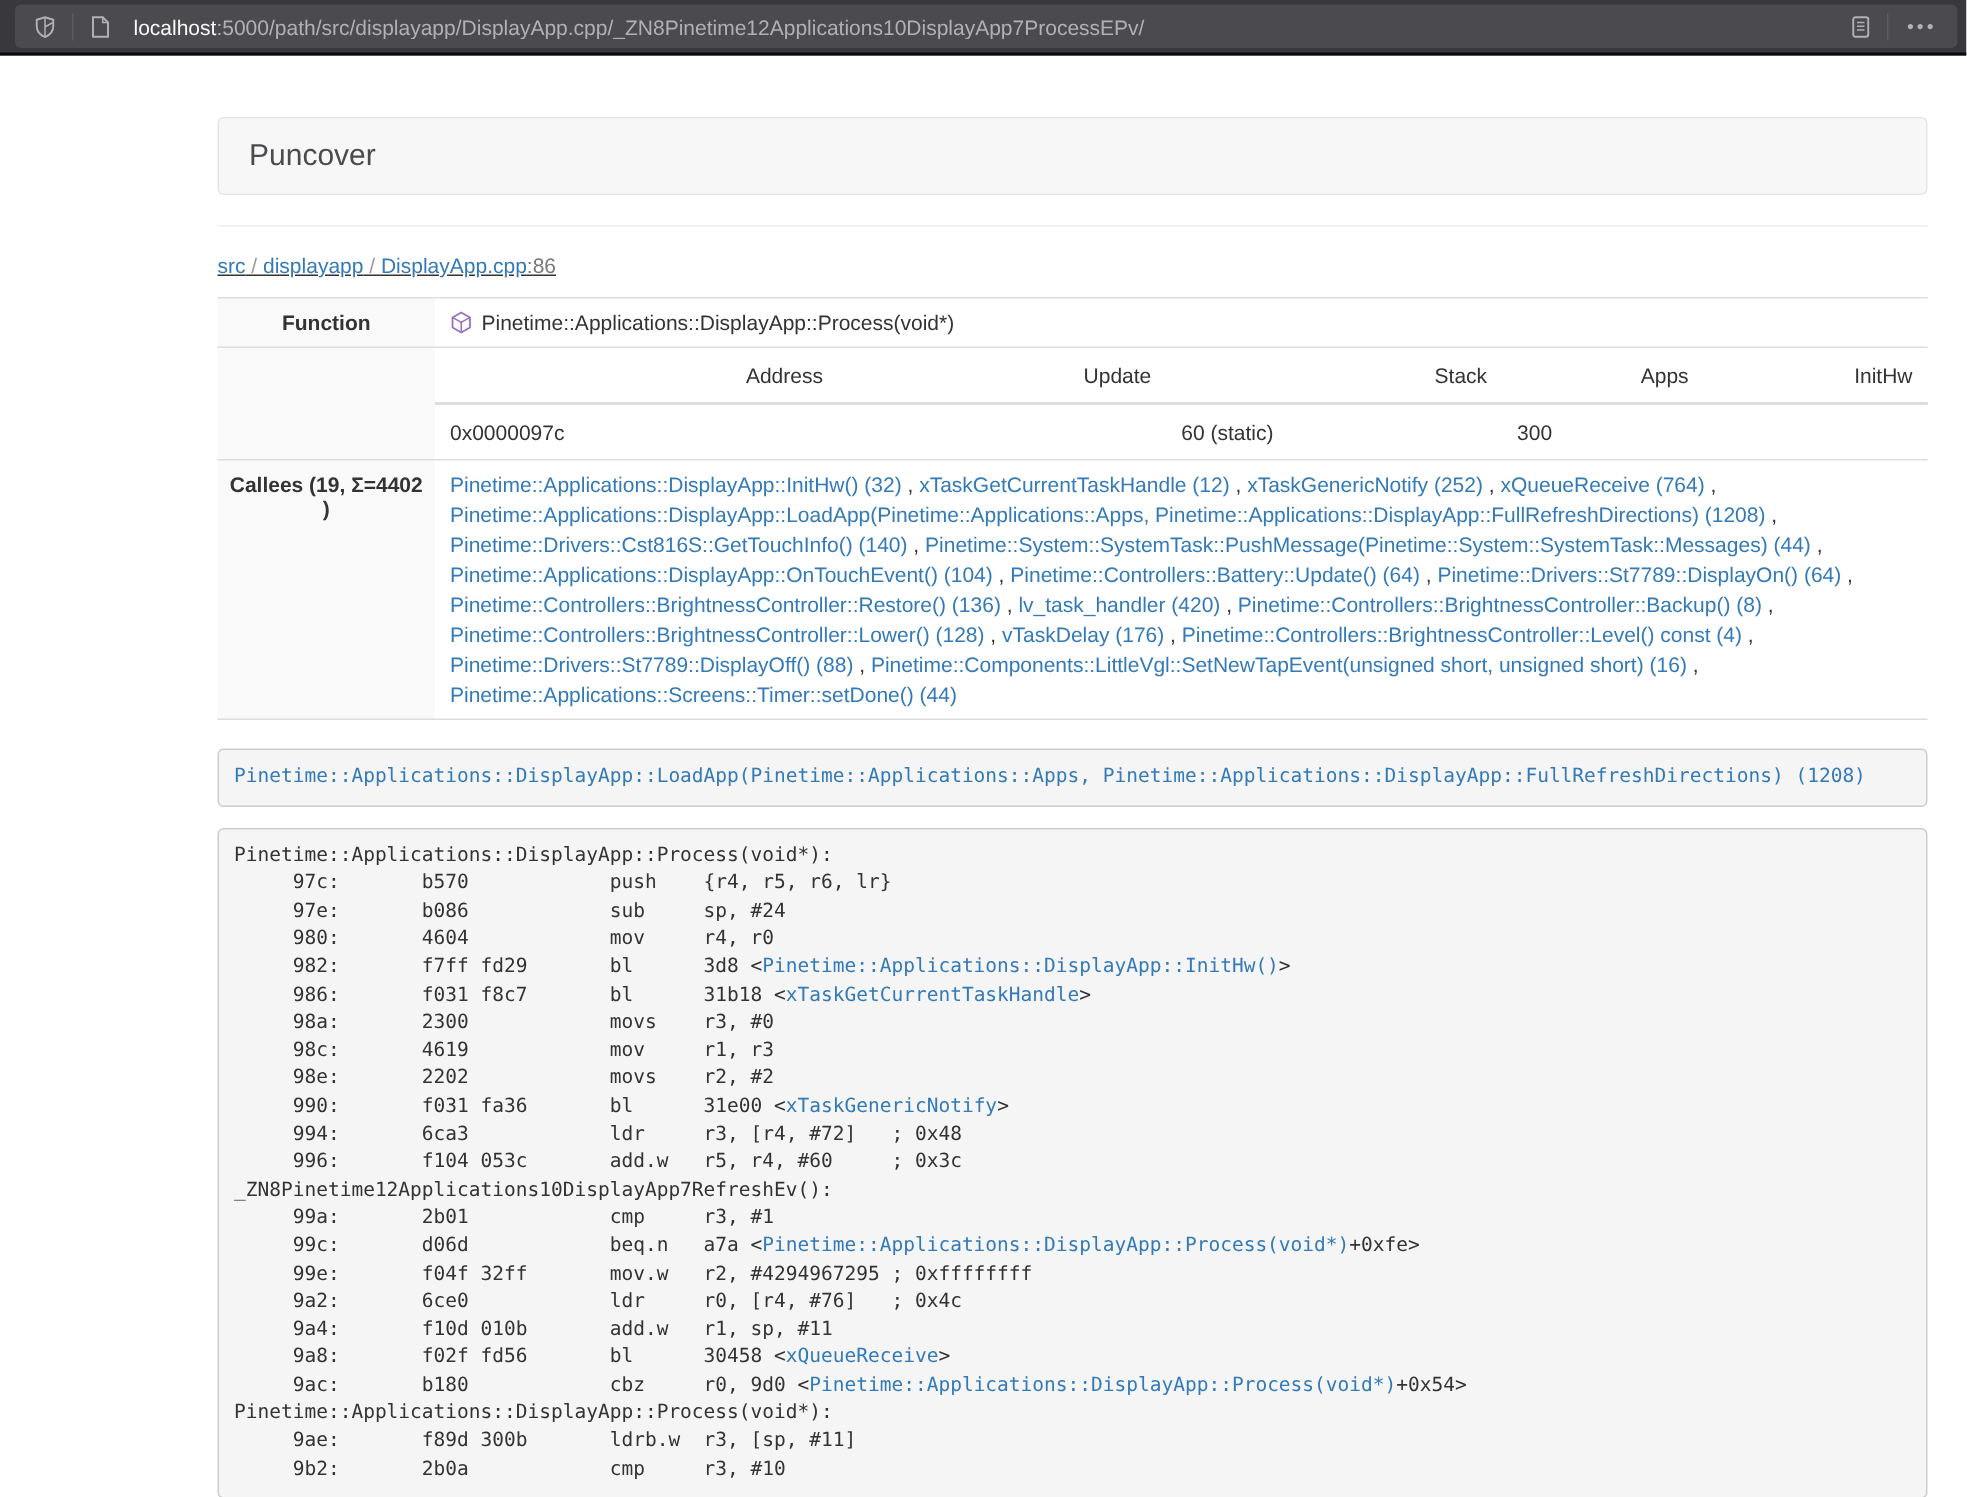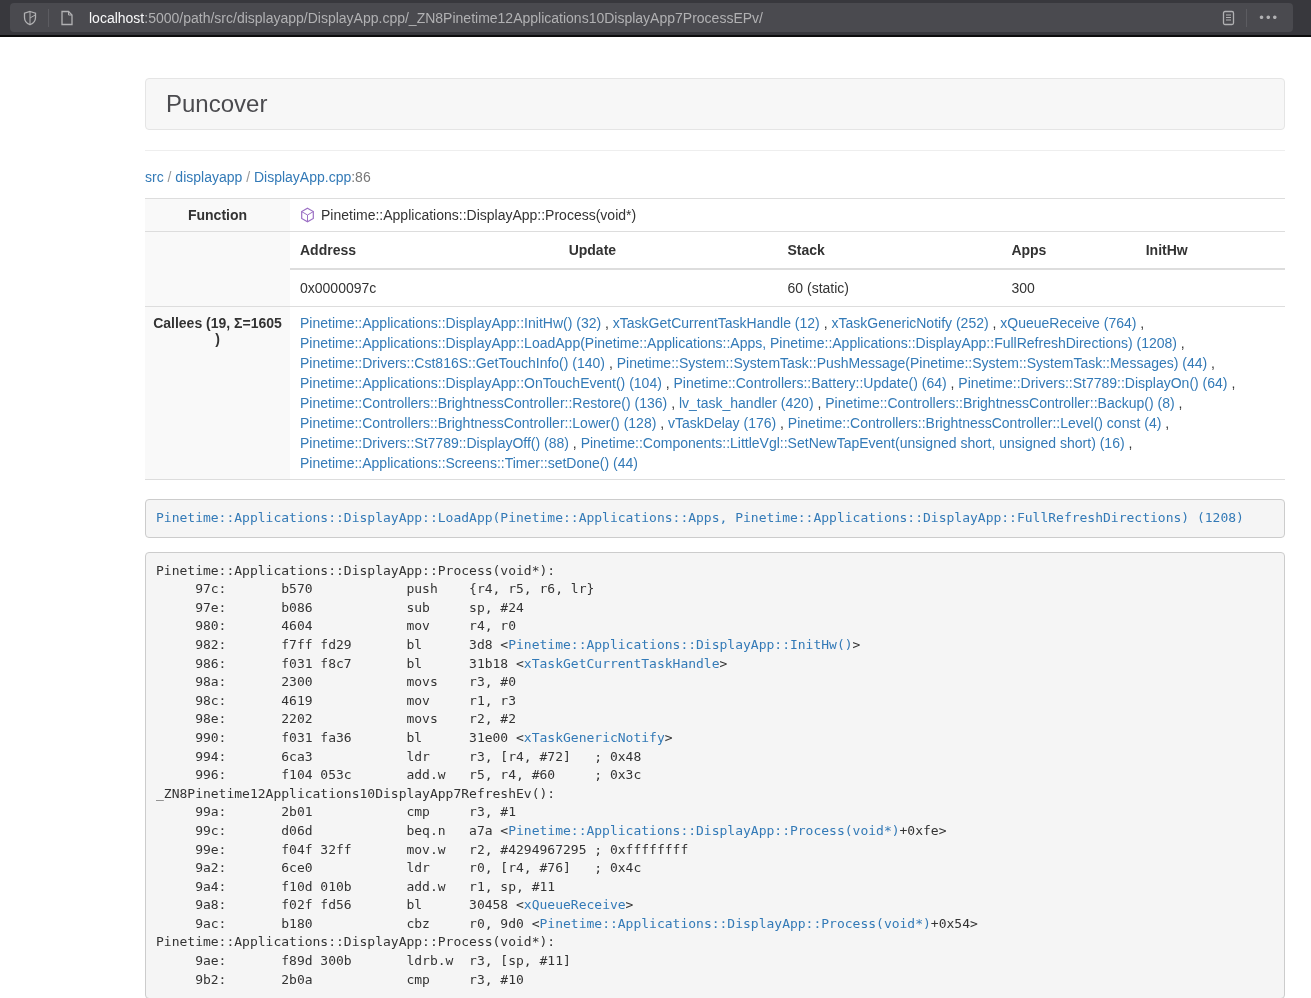--- a/index.html
+++ b/index.html
@@ -8,57 +8,57 @@
     width:1311px; height:998px; overflow:hidden;
     background:#ffffff; color:#333;
     font-family:"Liberation Sans", sans-serif; font-size:14px;
   }
   
   .browser-bar {
     height:37px; background:#38383d; border-bottom:2px solid #0c0c0d;
     display:flex; align-items:center; padding:0 4px;
   }
   .url-field {
-    flex:1; height:29px; margin-left:6px; margin-right:14px;
+    flex:1; height:29px; margin-left:6px; margin-right:2px;
     background:#4a4a4f; border-radius:4px;
     display:flex; align-items:center; padding:0 6px;
     color:#b1b1b3; font-size:14px;
   }
   .url-icon-btn { display:flex; align-items:center; justify-content:center;
     width:28px; height:28px; flex:0 0 auto; cursor:pointer; }
   .chrome-sep { width:1px; height:18px; background:#5c5c61; margin:0 4px; flex:0 0 auto; }
   .url-text { flex:1; margin-left:8px; white-space:nowrap; overflow:hidden; }
   .url-host { color:#f9f9fa; }
   .url-rest { color:#b1b1b3; }
   .menu-dots { color:#b1b1b3; font-size:13px; letter-spacing:2px; padding:0 8px; cursor:pointer; }
   
   .container { width:1140px; margin-left:145px; }
   .panel {
     margin-top:41px; background:#f7f7f7; border:1px solid #e5e5e5;
     border-radius:4px; padding:12px 20px; height:52px; display:flex; align-items:center;
   }
-  .panel-title { font-size:24px; font-weight:400; color:#4b4b4f; margin:0; }
+  .panel-title { font-size:20px; font-weight:400; color:#4b4b4f; margin:0; }
   hr.divider { border:0; border-top:1px solid #eeeeee; margin:20px 0 18px 0; }
   a { color:#337ab7; text-decoration:none; }
-  .breadcrumb { margin:0 0 13px 0; }
+  .breadcrumb { margin:0 0 13px 0;text-decoration:underline; }
   .crumb-sep { color:#999; }
   .crumb-suffix { color:#777; }
   
   table.main { width:100%; border-collapse:collapse; border-bottom:1px solid #ddd; }
   table.main > tbody > tr > th {
     width:145px; background:#f9f9f9; text-align:center; vertical-align:top;
     padding:8px; border-top:1px solid #ddd; font-weight:bold; color:#333;
   }
   table.main > tbody > tr > td {
     padding:6px 0 6px 10px; border-top:1px solid #ddd; vertical-align:top; line-height:20px;
   }
   table.main > tbody > tr > td.nopad { padding:0; }
   table.inner { width:100%; border-collapse:collapse; }
   table.inner th {
-    text-align:left; font-weight:bold; padding:8px 10px;
+    text-align:right; font-weight:normal; padding:8px 10px;
     border-bottom:2px solid #ddd;
   }
   table.inner td { padding:8px 10px; }
   .col-address { width:27%; } .col-remarks { width:22%; }
   .col-stack { width:22.5%; } .col-code { width:13.5%; } .col-static { width:15%; }
   .func-cell { display:flex; align-items:center; gap:6px; }
   .callee-sep { color:#333; }
   
   .codebox {
     background:#f5f5f5; border:1px solid #cccccc; border-radius:4px;
@@ -145,21 +145,21 @@
                   <td class="col-remarks"></td>
                   <td class="col-stack">60 (static)</td>
                   <td class="col-code">300</td>
                   <td class="col-static"></td>
                 </tr>
               </tbody>
           </table>
         </td>
       </tr>
       <tr>
-        <th>Callees (19, Σ=1605 )</th>
+        <th>Callees (19, Σ=4402 )</th>
         <td><a>Pinetime::Applications::DisplayApp::InitHw() (32)</a><span class="callee-sep"> , </span><a>xTaskGetCurrentTaskHandle (12)</a><span class="callee-sep"> , </span><a>xTaskGenericNotify (252)</a><span class="callee-sep"> , </span><a>xQueueReceive (764)</a><span class="callee-sep"> , </span><a>Pinetime::Applications::DisplayApp::LoadApp(Pinetime::Applications::Apps, Pinetime::Applications::DisplayApp::FullRefreshDirections) (1208)</a><span class="callee-sep"> , </span><a>Pinetime::Drivers::Cst816S::GetTouchInfo() (140)</a><span class="callee-sep"> , </span><a>Pinetime::System::SystemTask::PushMessage(Pinetime::System::SystemTask::Messages) (44)</a><span class="callee-sep"> , </span><a>Pinetime::Applications::DisplayApp::OnTouchEvent() (104)</a><span class="callee-sep"> , </span><a>Pinetime::Controllers::Battery::Update() (64)</a><span class="callee-sep"> , </span><a>Pinetime::Drivers::St7789::DisplayOn() (64)</a><span class="callee-sep"> , </span><a>Pinetime::Controllers::BrightnessController::Restore() (136)</a><span class="callee-sep"> , </span><a>lv_task_handler (420)</a><span class="callee-sep"> , </span><a>Pinetime::Controllers::BrightnessController::Backup() (8)</a><span class="callee-sep"> , </span><a>Pinetime::Controllers::BrightnessController::Lower() (128)</a><span class="callee-sep"> , </span><a>vTaskDelay (176)</a><span class="callee-sep"> , </span><a>Pinetime::Controllers::BrightnessController::Level() const (4)</a><span class="callee-sep"> , </span><a>Pinetime::Drivers::St7789::DisplayOff() (88)</a><span class="callee-sep"> , </span><a>Pinetime::Components::LittleVgl::SetNewTapEvent(unsigned short, unsigned short) (16)</a><span class="callee-sep"> , </span><a>Pinetime::Applications::Screens::Timer::setDone() (44)</a></td>
       </tr>
     </tbody>
   </table>
 
   <pre class="codebox highlight-box"><a class="code-link">Pinetime::Applications::DisplayApp::LoadApp(Pinetime::Applications::Apps, Pinetime::Applications::DisplayApp::FullRefreshDirections) (1208)</a></pre>
 
   <pre class="codebox">Pinetime::Applications::DisplayApp::Process(void*):
      97c:       b570            push    {r4, r5, r6, lr}
      97e:       b086            sub     sp, #24

